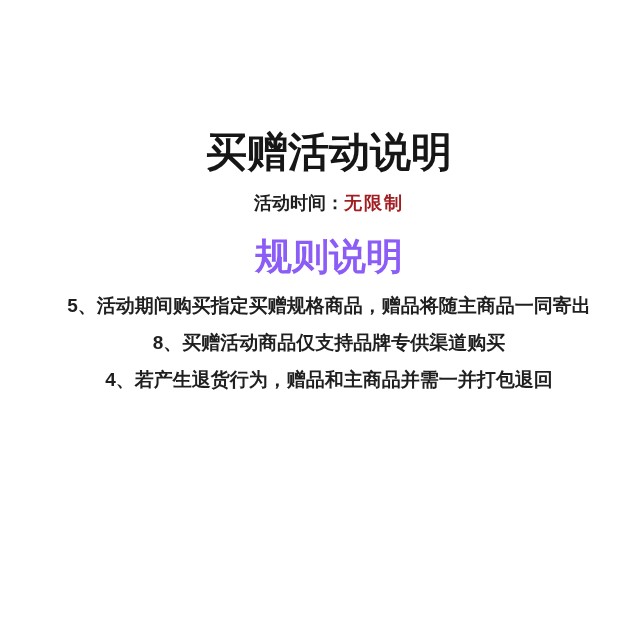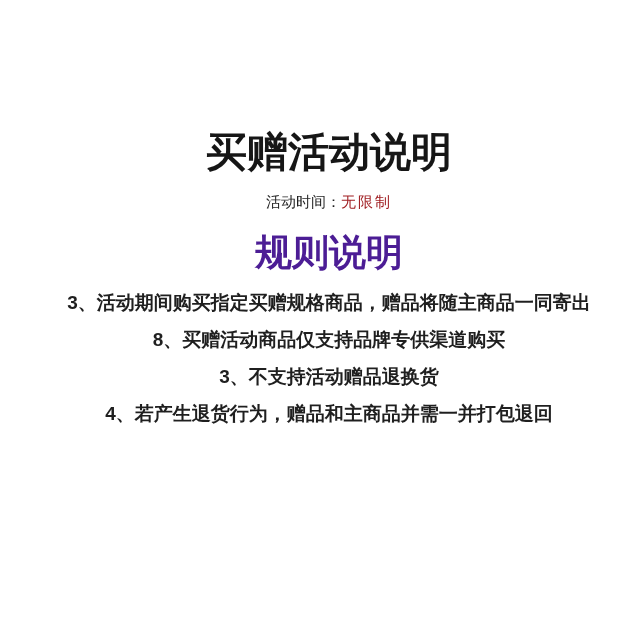--- a/index.html
+++ b/index.html
@@ -25,35 +25,35 @@
   }
   .title {
     margin: 0;
     font-size: 41px;
     line-height: 1.12;
     font-weight: 700;
     color: #161616;
   }
   .activity-time {
     margin: 17px 0 0 0;
-    font-size: 15px;
+    font-size: 18px;
     line-height: 1.2;
-    font-weight: 400;
+    font-weight: 700;
     color: #1f1f1f;
   }
   .activity-time .value {
     color: #a01e22;
     letter-spacing: 2px;
   }
   .rules-heading {
     margin: 21px 0 0 0;
     font-size: 37px;
     line-height: 1.16;
     font-weight: 700;
-    color: #4c1d95;
+    color: #8b5cf6;
   }
   .rules {
     list-style: none;
     margin: 9px 0 0 0;
     padding: 0;
     font-size: 19px;
     font-weight: 700;
     color: #1f1f1f;
   }
   .rules li {
@@ -67,20 +67,19 @@
 <div class="page">
   <div class="content">
 
     <h1 class="title">买赠活动说明</h1>
 
     <p class="activity-time"><span>活动时间：</span><span class="value">无限制</span></p>
 
     <h2 class="rules-heading">规则说明</h2>
 
     <ul class="rules">
-      <li>3、活动期间购买指定买赠规格商品，赠品将随主商品一同寄出</li>
+      <li>5、活动期间购买指定买赠规格商品，赠品将随主商品一同寄出</li>
       <li>8、买赠活动商品仅支持品牌专供渠道购买</li>
-      <li>3、不支持活动赠品退换货</li>
       <li>4、若产生退货行为，赠品和主商品并需一并打包退回</li>
     </ul>
 
   </div>
 </div>
 
 </body></html>

